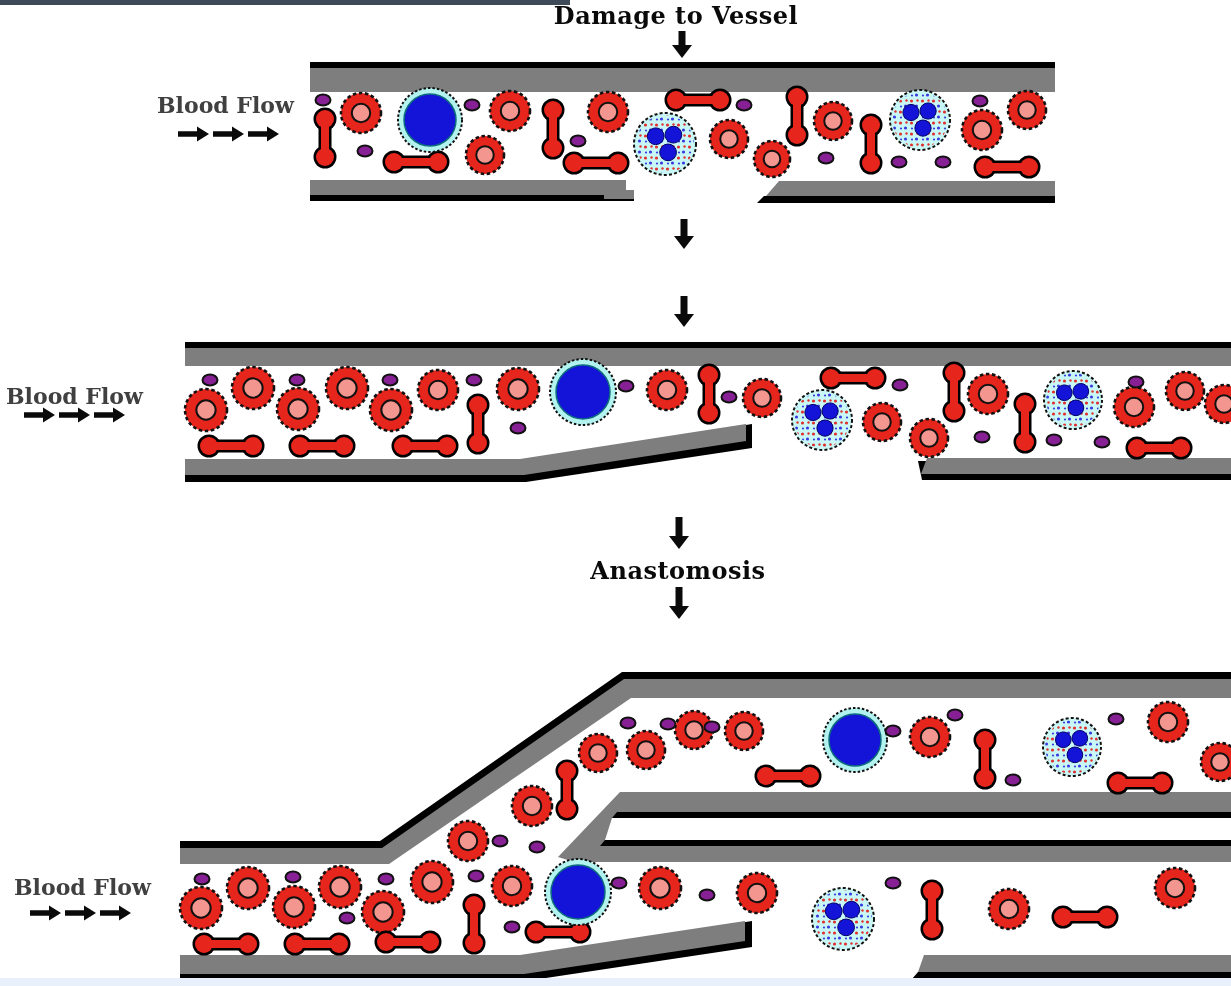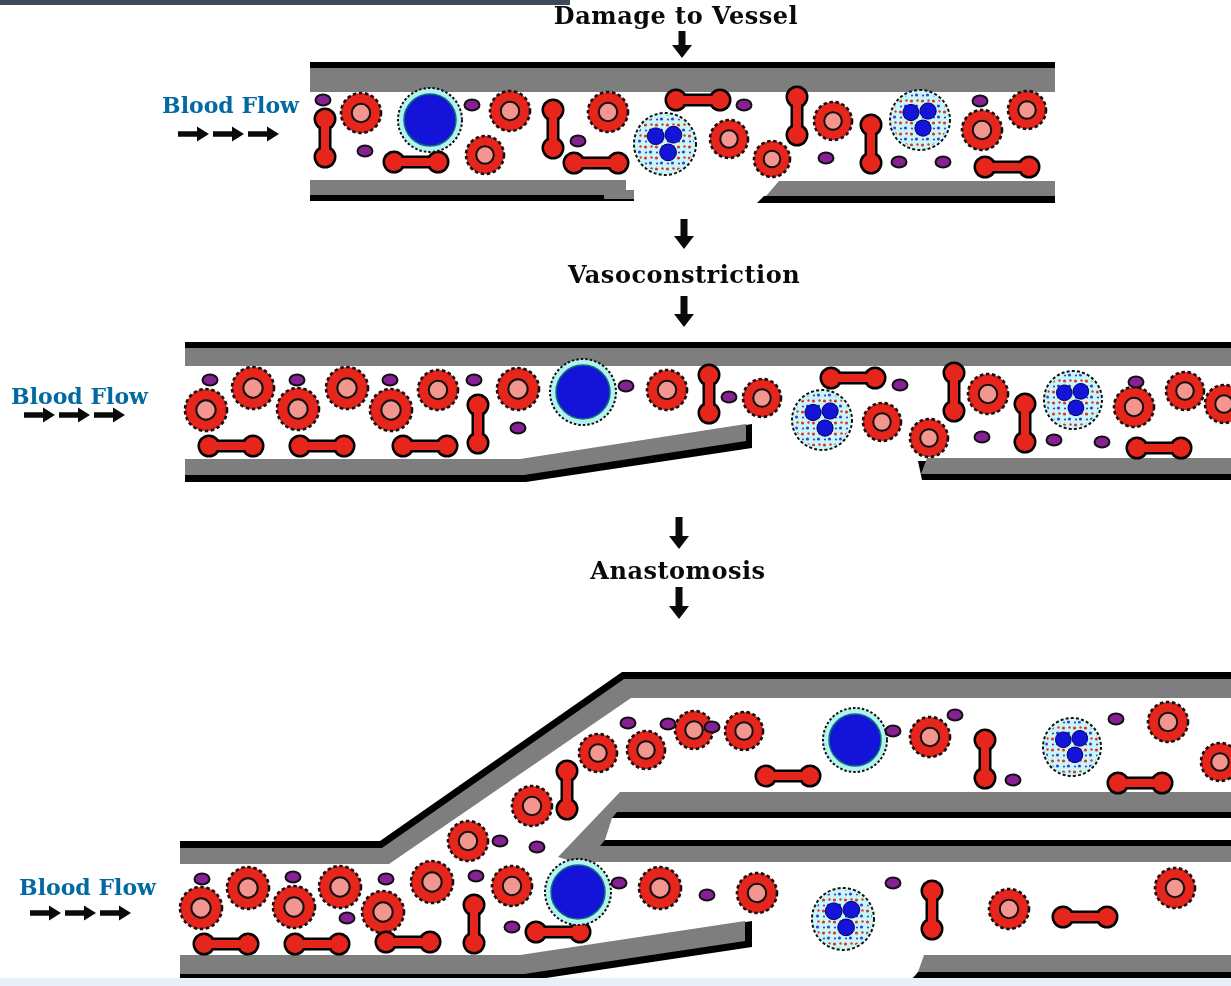--- a/index.html
+++ b/index.html
@@ -4,22 +4,22 @@
 <style>
   html,body{margin:0;padding:0;background:#fff;}
   .stage{position:relative;width:1231px;height:986px;background:#fff;overflow:hidden;
          font-family:"DejaVu Serif",serif;}
   .stage svg{position:absolute;left:0;top:0;z-index:1;}
   .step-label{position:absolute;z-index:2;font-weight:bold;font-size:24px;color:#0a0a0a;
               transform:translateX(-50%);white-space:nowrap;letter-spacing:.5px;}
   .t1{left:676px;top:1px;}
   .t2{left:684px;top:260px;}
   .t3{left:678px;top:556px;text-align:center;}
-  .bf{position:absolute;z-index:2;width:142px;text-align:right;font-weight:bold;
-      font-size:22px;color:#0369a1;white-space:nowrap;}
+  .bf{position:absolute;z-index:2;width:142px;text-align:left;font-weight:bold;
+      font-size:22px;color:#404040;white-space:nowrap;}
   .bf1{left:157px;top:92px;}
   .bf2{left:6px;top:383px;}
   .bf3{left:14px;top:874px;}
 </style>
 </head>
 <body>
 
 <div class="stage">
   <svg id="diagram" width="1231" height="986" viewBox="0 0 1231 986">
     <defs>
@@ -688,19 +688,18 @@
           <polygon points="84,905.5 84,920.5 96,913" fill="#0a0a0a"></polygon>
         </g>
         <g>
           <line x1="100" y1="913" x2="119" y2="913" stroke="#0a0a0a" stroke-width="5.5"></line>
           <polygon points="119,905.5 119,920.5 131,913" fill="#0a0a0a"></polygon>
         </g>
       </g>
   </svg>
 
   <div class="step-label t1">Damage to Vessel</div>
-  <div class="step-label t2">Vasoconstriction</div>
   <div class="step-label t3">Anastomosis</div>
 
   <div class="bf bf1">Blood Flow</div>
   <div class="bf bf2">Blood Flow</div>
   <div class="bf bf3">Blood Flow</div>
 </div>
 
 </body></html>

